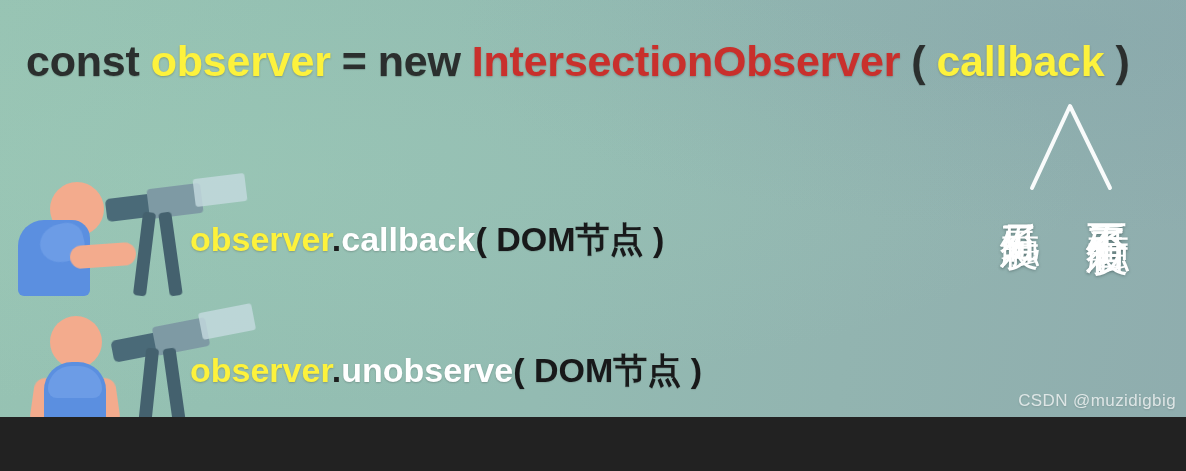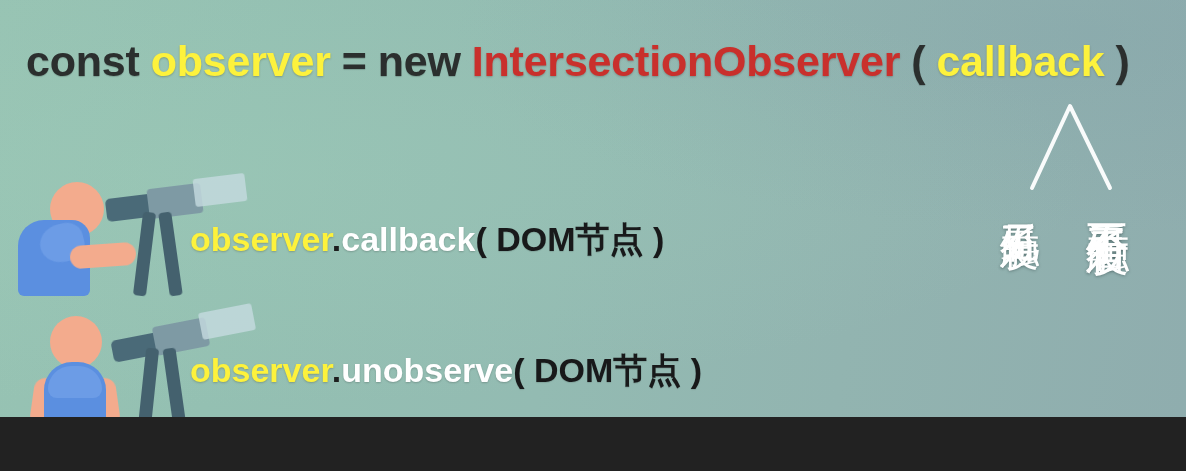--- a/index.html
+++ b/index.html
@@ -218,14 +218,15 @@
     <div class="ill leg" style="left:150px; top:48px; width:13px; height:80px; transform:rotate(-8deg);"></div>
   </div>
 
   <svg class="branch" width="150" height="100" viewBox="0 0 150 100">
     <polyline points="32,93 70,11 110,93" fill="none" stroke="#ffffff" stroke-width="4" stroke-linecap="round" stroke-linejoin="round" opacity="0.95"></polyline>
   </svg>
 
   <div class="vlabel vlabel-left">看见了触发</div>
   <div class="vlabel vlabel-right">看不看了触发</div>
 
+  <div class="watermark">CSDN @muzidigbig</div>
 
 </div>
 
 </body></html>

